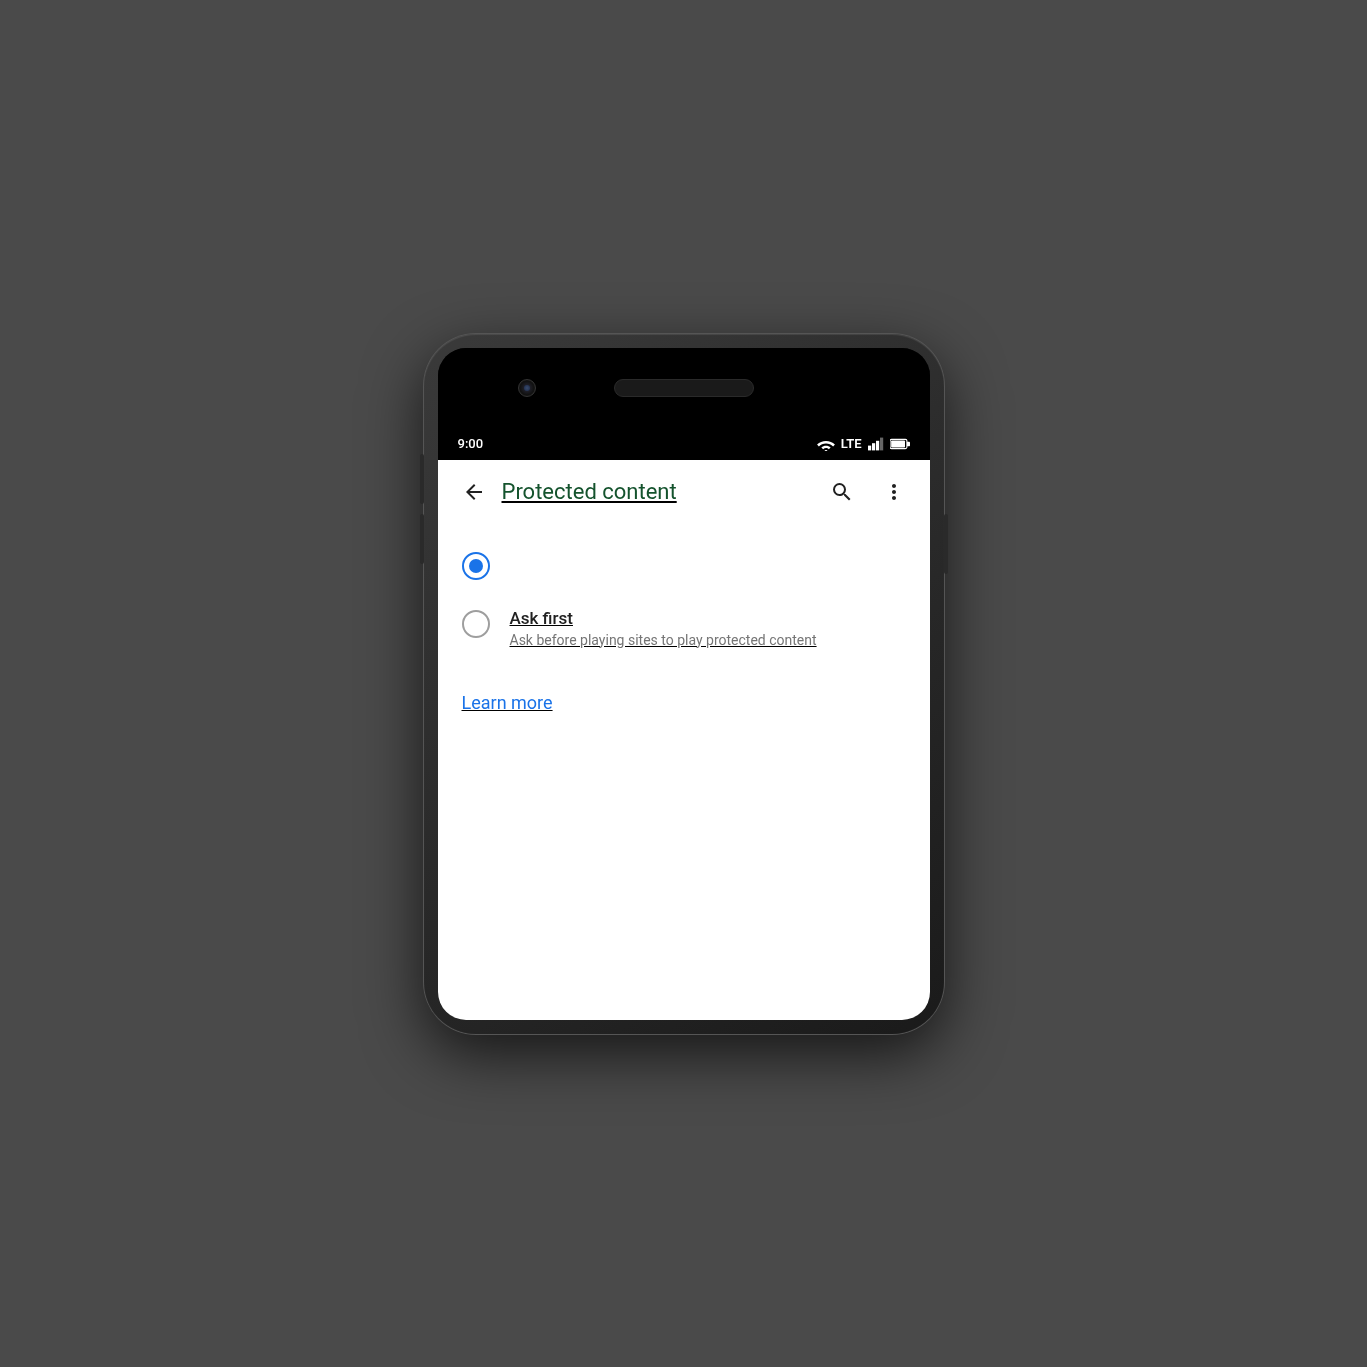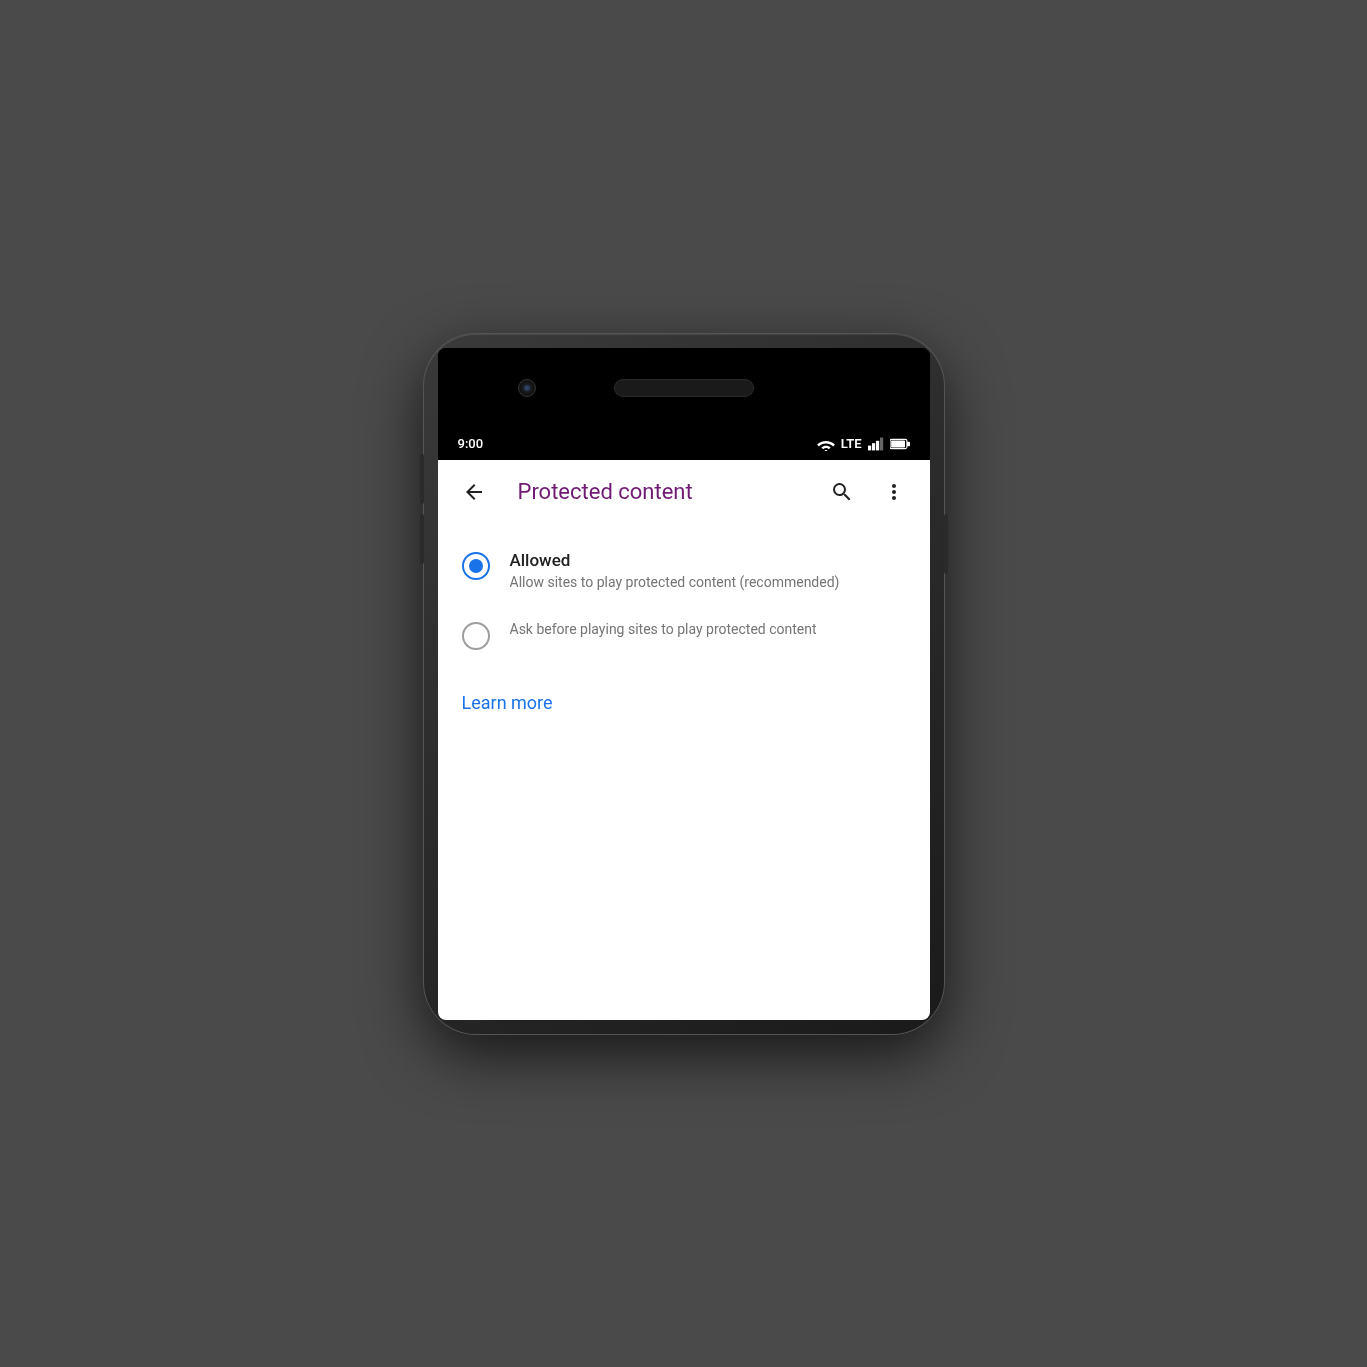--- a/index.html
+++ b/index.html
@@ -23,23 +23,24 @@
         0 0 0 1px #555,
         0 20px 60px rgba(0,0,0,0.7),
         inset 0 1px 1px rgba(255,255,255,0.1);
       position: relative;
     }
 
     .phone-inner {
       width: 100%;
       height: 100%;
       background: #111;
-      border-radius: 8px;
+      border-radius: 28px;
       overflow: hidden;
       position: relative;
+      text-decoration: underline;
     }
 
     
     .top-bezel {
       background: #000;
       height: 80px;
       position: relative;
       display: flex;
       align-items: center;
       justify-content: center;
@@ -120,22 +121,22 @@
       align-items: center;
       justify-content: center;
       cursor: pointer;
       border-radius: 50%;
     }
 
     .app-bar-title {
       flex: 1;
       font-size: 22px;
       font-weight: 400;
-      color: #701a75;
-      margin-left: 20px;
+      color: #14532d;
+      margin-left: 4px;
     }
 
     .app-bar-actions {
       display: flex;
       align-items: center;
       gap: 4px;
     }
 
     .app-bar-icon-btn {
       width: 48px;
@@ -304,29 +305,26 @@
           </div>
         </div>
       </div>
 
       <div class="options-list">
 
         <div class="option-item">
           <div class="radio-outer selected">
             <div class="radio-inner"></div>
           </div>
-          <div class="option-text">
-            <div class="option-title">Allowed</div>
-            <div class="option-desc">Allow sites to play protected content (recommended)</div>
-          </div>
         </div>
 
         <div class="option-item">
           <div class="radio-outer"></div>
           <div class="option-text">
+            <div class="option-title">Ask first</div>
             <div class="option-desc">Ask before playing sites to play protected content</div>
           </div>
         </div>
 
 
       </div>
 
       <div class="learn-more-section">
         <span class="learn-more-link">Learn more</span>
       </div>

